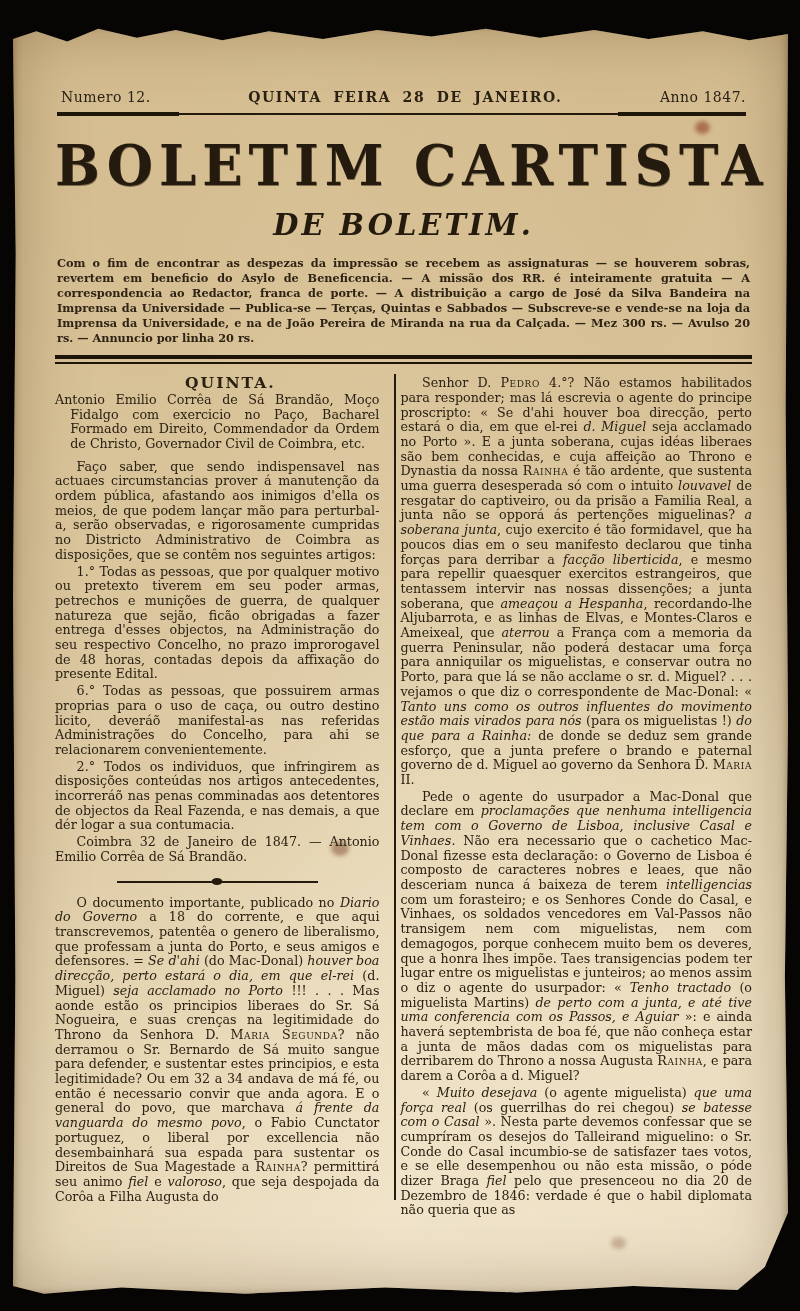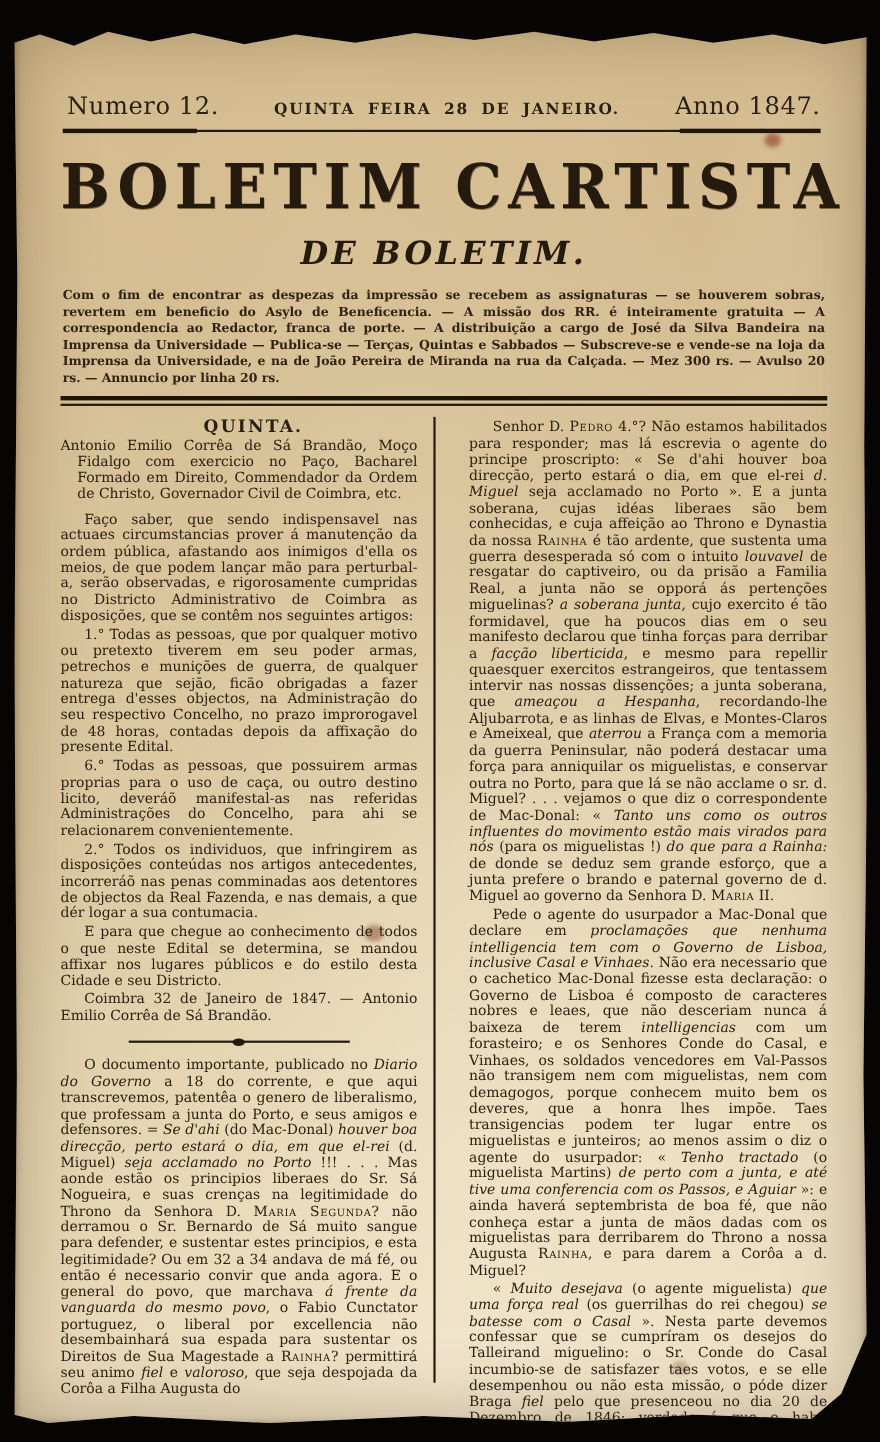--- a/index.html
+++ b/index.html
@@ -37,21 +37,21 @@
   }
   .content {
     position: absolute; inset: 0;
     box-sizing: border-box;
     padding: 60px 36px 0 42px;
     color: #2b2113;
     font-family: "DejaVu Serif", serif;
   }
   
   .hdr { display: flex; justify-content: space-between; align-items: baseline; padding: 0 6px; }
-  .hdr-issue, .hdr-year { font-size: 22px; letter-spacing: 0.5px; }
+  .hdr-issue, .hdr-year { font-size: 14px; letter-spacing: 0.5px; }
   .hdr-date { font-size: 14px; font-weight: bold; letter-spacing: 1.6px; word-spacing: 5px; padding-top: 4px; }
   .hdr-rule { position: relative; height: 8px; margin-top: 5px; }
   .hdr-rule .thin { position: absolute; left: 4px; right: 8px; top: 3px; height: 1.5px; background: #241a0c; }
   .hdr-rule .bar-l { position: absolute; left: 2px; top: 1.5px; width: 122px; height: 4px; background: #1f160a; }
   .hdr-rule .bar-r { position: absolute; right: 6px; top: 1.5px; width: 128px; height: 4px; background: #1f160a; }
   
   .title {
     text-align: center; margin-top: 16px;
     font-size: 53px; font-weight: bold; letter-spacing: 6px;
     color: #241a0d; transform: scaleY(1.06);
@@ -72,21 +72,21 @@
   .double-rule {
     margin-top: 9px; height: 3px;
     border-top: 4px solid #1e1508;
     border-bottom: 2px solid #1e1508;
   }
   
   .cols { position: relative; display: flex; margin-top: 12px; min-height: 880px; }
   .col-divider { position: absolute; left: 48.7%; top: -2px; bottom: 56px; width: 1.6px; background: #241b0e; }
   .col { box-sizing: border-box; font-size: 12.7px; line-height: 14.7px; text-align: justify; }
   .col-left  { width: 48.7%; padding-right: 15px; }
-  .col-right { width: 51.3%; padding-left: 32px; }
+  .col-right { width: 51.3%; padding-left: 6px; }
   .col p { margin: 0 0 2px 0; text-indent: 1.7em; }
   .col p.hang { text-indent: -1.2em; padding-left: 1.2em; margin-bottom: 8px; }
   .edital-heading {
     text-align: center; font-weight: bold; font-size: 15.5px;
     letter-spacing: 2px; margin: 2px 0 10px 0; text-indent: 0;
   }
   .sc { font-variant: small-caps; letter-spacing: 0.6px; }
   .section-divider {
     position: relative; width: 62%; height: 2px;
     margin: 16px auto 13px auto; background: #241b0e;
@@ -135,21 +135,20 @@
       <div class="cols">
         <div class="col-divider"></div>
 
         <div class="col col-left">
           <p class="edital-heading">QUINTA.</p>
           <p class="hang">Antonio Emilio Corrêa de Sá Brandão, Moço Fidalgo com exercicio no Paço, Bacharel Formado em Direito, Commendador da Ordem de Christo, Governador Civil de Coimbra, etc.</p>
           <p>Faço saber, que sendo indispensavel nas actuaes circumstancias prover á manutenção da ordem pública, afastando aos inimigos d'ella os meios, de que podem lançar mão para perturbal-a, serão observadas, e rigorosamente cumpridas no Districto Administrativo de Coimbra as disposições, que se contêm nos seguintes artigos:</p>
           <p>1.° Todas as pessoas, que por qualquer motivo ou pretexto tiverem em seu poder armas, petrechos e munições de guerra, de qualquer natureza que sejão, ficão obrigadas a fazer entrega d'esses objectos, na Administração do seu respectivo Concelho, no prazo improrogavel de 48 horas, contadas depois da affixação do presente Edital.</p>
           <p>6.° Todas as pessoas, que possuirem armas proprias para o uso de caça, ou outro destino licito, deveráõ manifestal-as nas referidas Administrações do Concelho, para ahi se relacionarem convenientemente.</p>
           <p>2.° Todos os individuos, que infringirem as disposições conteúdas nos artigos antecedentes, incorreráõ nas penas comminadas aos detentores de objectos da Real Fazenda, e nas demais, a que dér logar a sua contumacia.</p>
-          <p>E para que chegue ao conhecimento de todos o que neste Edital se determina, se mandou affixar nos lugares públicos e do estilo desta Cidade e seu Districto.</p>
           <p>Coimbra 32 de Janeiro de 1847. — Antonio Emilio Corrêa de Sá Brandão.</p>
           <div class="section-divider"></div>
           <p>O documento importante, publicado no <i>Diario do Governo</i> a 18 do corrente, e que aqui transcrevemos, patentêa o genero de liberalismo, que professam a junta do Porto, e seus amigos e defensores. = <i>Se d'ahi</i> (do Mac-Donal) <i>houver boa direcção, perto estará o dia, em que el-rei</i> (d. Miguel) <i>seja acclamado no Porto</i> !!! . . . Mas aonde estão os principios liberaes do Sr. Sá Nogueira, e suas crenças na legitimidade do Throno da Senhora D. <span class="sc">Maria Segunda</span>? não derramou o Sr. Bernardo de Sá muito sangue para defender, e sustentar estes principios, e esta legitimidade? Ou em 32 a 34 andava de má fé, ou então é necessario convir que anda agora. E o general do povo, que marchava <i>á frente da vanguarda do mesmo povo</i>, o Fabio Cunctator portuguez, o liberal por excellencia não desembainhará sua espada para sustentar os Direitos de Sua Magestade a <span class="sc">Rainha</span>? permittirá seu animo <i>fiel</i> e <i>valoroso</i>, que seja despojada da Corôa a Filha Augusta do</p>
         </div>
 
         <div class="col col-right">
           <p>Senhor D. <span class="sc">Pedro</span> 4.°? Não estamos habilitados para responder; mas lá escrevia o agente do principe proscripto: « Se d'ahi houver boa direcção, perto estará o dia, em que el-rei <i>d. Miguel</i> seja acclamado no Porto ». E a junta soberana, cujas idéas liberaes são bem conhecidas, e cuja affeição ao Throno e Dynastia da nossa <span class="sc">Rainha</span> é tão ardente, que sustenta uma guerra desesperada só com o intuito <i>louvavel</i> de resgatar do captiveiro, ou da prisão a Familia Real, a junta não se opporá ás pertenções miguelinas? <i>a soberana junta</i>, cujo exercito é tão formidavel, que ha poucos dias em o seu manifesto declarou que tinha forças para derribar a <i>facção liberticida</i>, e mesmo para repellir quaesquer exercitos estrangeiros, que tentassem intervir nas nossas dissenções; a junta soberana, que <i>ameaçou a Hespanha</i>, recordando-lhe Aljubarrota, e as linhas de Elvas, e Montes-Claros e Ameixeal, que <i>aterrou</i> a França com a memoria da guerra Peninsular, não poderá destacar uma força para anniquilar os miguelistas, e conservar outra no Porto, para que lá se não acclame o sr. d. Miguel? . . . vejamos o que diz o correspondente de Mac-Donal: « <i>Tanto uns como os outros influentes do movimento estão mais virados para nós</i> (para os miguelistas !) <i>do que para a Rainha:</i> de donde se deduz sem grande esforço, que a junta prefere o brando e paternal governo de d. Miguel ao governo da Senhora D. <span class="sc">Maria</span> II.</p>
           <p>Pede o agente do usurpador a Mac-Donal que declare em <i>proclamações que nenhuma intelligencia tem com o Governo de Lisboa, inclusive Casal e Vinhaes</i>. Não era necessario que o cachetico Mac-Donal fizesse esta declaração: o Governo de Lisboa é composto de caracteres nobres e leaes, que não desceriam nunca á baixeza de terem <i>intelligencias</i> com um forasteiro; e os Senhores Conde do Casal, e Vinhaes, os soldados vencedores em Val-Passos não transigem nem com miguelistas, nem com demagogos, porque conhecem muito bem os deveres, que a honra lhes impõe. Taes transigencias podem ter lugar entre os miguelistas e junteiros; ao menos assim o diz o agente do usurpador: « <i>Tenho tractado</i> (o miguelista Martins) <i>de perto com a junta, e até tive uma conferencia com os Passos, e Aguiar</i> »: e ainda haverá septembrista de boa fé, que não conheça estar a junta de mãos dadas com os miguelistas para derribarem do Throno a nossa Augusta <span class="sc">Rainha</span>, e para darem a Corôa a d. Miguel?</p>
           <p>« <i>Muito desejava</i> (o agente miguelista) <i>que uma força real</i> (os guerrilhas do rei chegou) <i>se batesse com o Casal</i> ». Nesta parte devemos confessar que se cumpríram os desejos do Talleirand miguelino: o Sr. Conde do Casal incumbio-se de satisfazer taes votos, e se elle desempenhou ou não esta missão, o póde dizer Braga <i>fiel</i> pelo que presenceou no dia 20 de Dezembro de 1846: verdade é que o habil diplomata não queria que as</p>
         </div>

